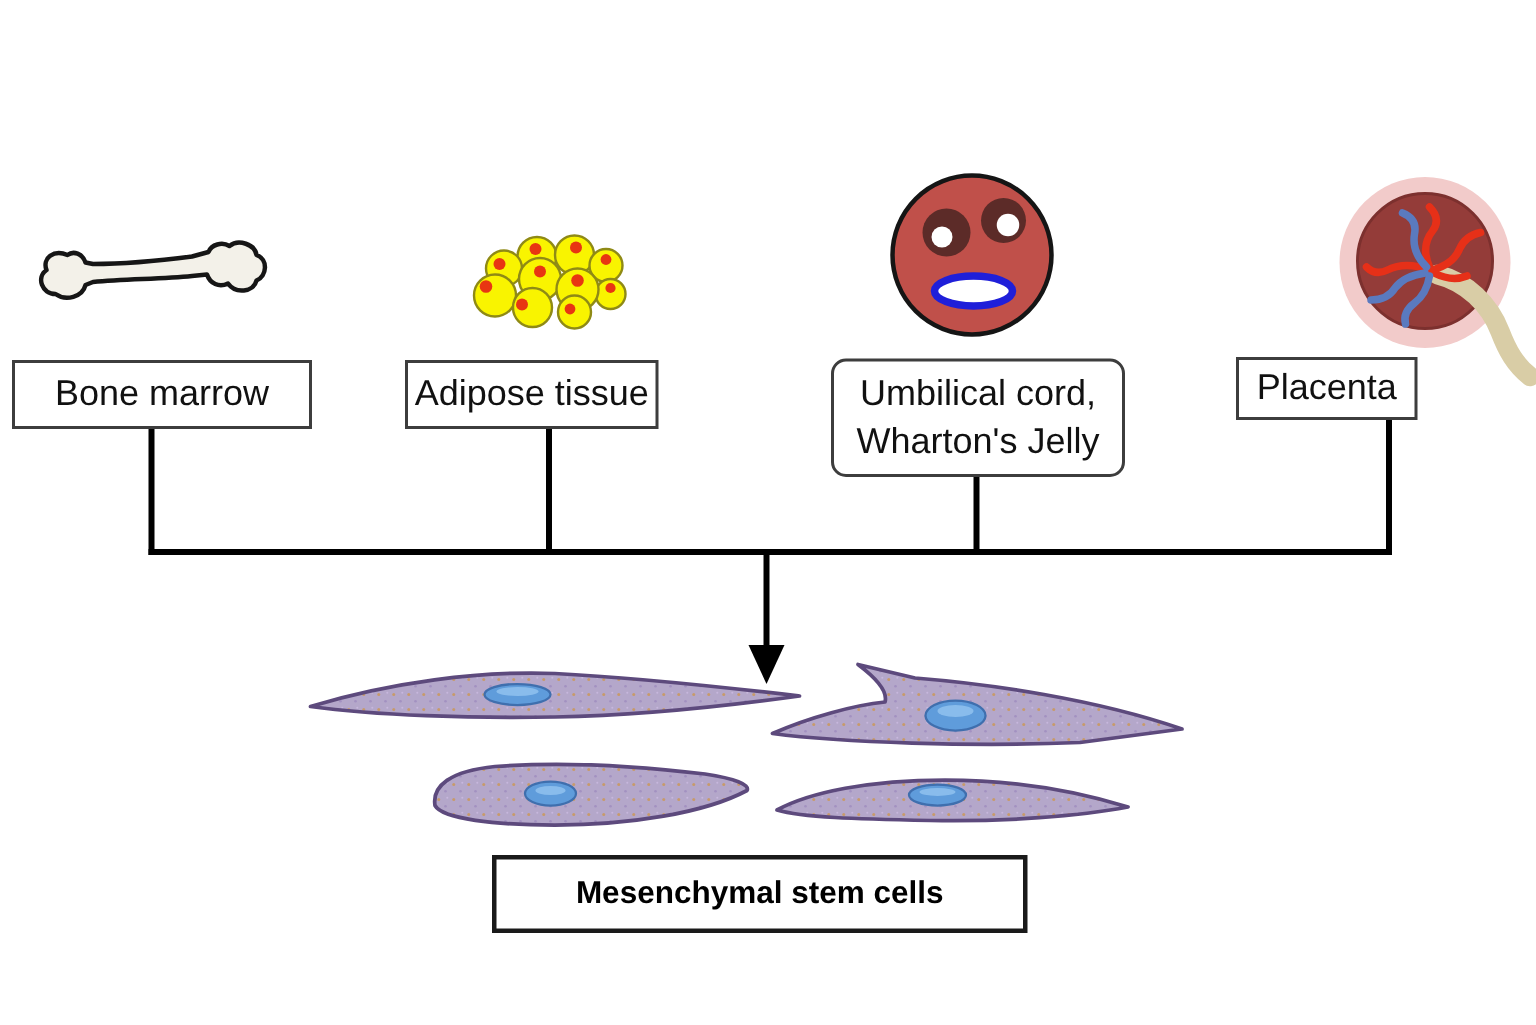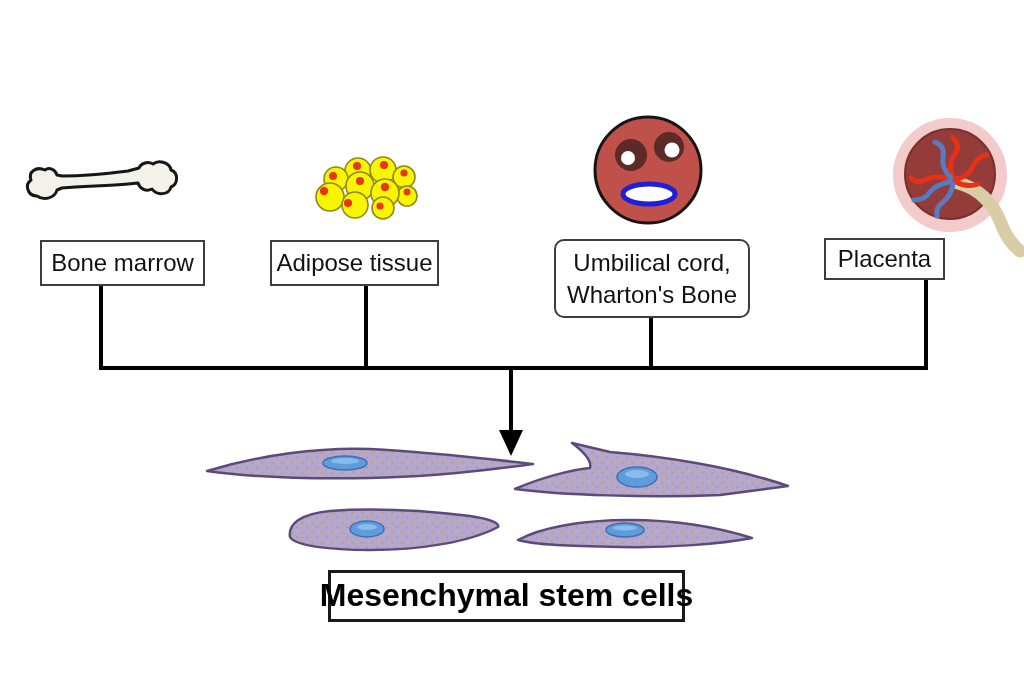--- a/index.html
+++ b/index.html
@@ -8,27 +8,27 @@
     font-family:"Liberation Sans", sans-serif;overflow:hidden;
   }
   .stage svg{position:absolute;left:0;top:0;}
   .label-box{
     position:absolute;box-sizing:border-box;background:#ffffff;
     border:2px solid #3d3d3d;display:flex;flex-direction:column;
     align-items:center;justify-content:center;text-align:center;
     font-size:24px;color:#111;line-height:1.3;z-index:2;
   }
   .label-box .line{white-space:nowrap;}
-  .box-bone{left:8px;top:240px;width:165px;height:46px;margin-left:32px;}
+  .box-bone{left:8px;top:240px;width:200px;height:46px;}
   .box-adipose{left:270px;top:240px;width:169px;height:46px;}
   .box-umbilical{left:554px;top:239px;width:196px;height:79px;border-radius:10px;}
   .box-placenta{left:824px;top:238px;width:121px;height:42px;align-items:center;}
   .box-result{
     left:328px;top:570px;width:357px;height:52px;
-    border:3px solid #1a1a1a;font-weight:bold;font-size:32px;color:#000;
+    border:3px solid #1a1a1a;font-weight:bold;font-size:21px;color:#000;
   }
 </style>
 </head>
 <body>
 
 <div class="stage">
 
   <svg width="1024" height="683" viewBox="0 0 1024 683">
     <defs>
       <pattern id="speck" width="10" height="10" patternUnits="userSpaceOnUse">
@@ -137,21 +137,21 @@
   </svg>
 
   <div class="label-box box-bone">
     <span class="line">Bone marrow</span>
   </div>
   <div class="label-box box-adipose">
     <span class="line">Adipose tissue</span>
   </div>
   <div class="label-box box-umbilical">
     <span class="line">Umbilical cord,</span>
-    <span class="line">Wharton's Bone</span>
+    <span class="line">Wharton's Jelly</span>
   </div>
   <div class="label-box box-placenta">
     <span class="line">Placenta</span>
   </div>
 
   <div class="label-box box-result">
     <span class="line">Mesenchymal stem cells</span>
   </div>
 
 </div>

